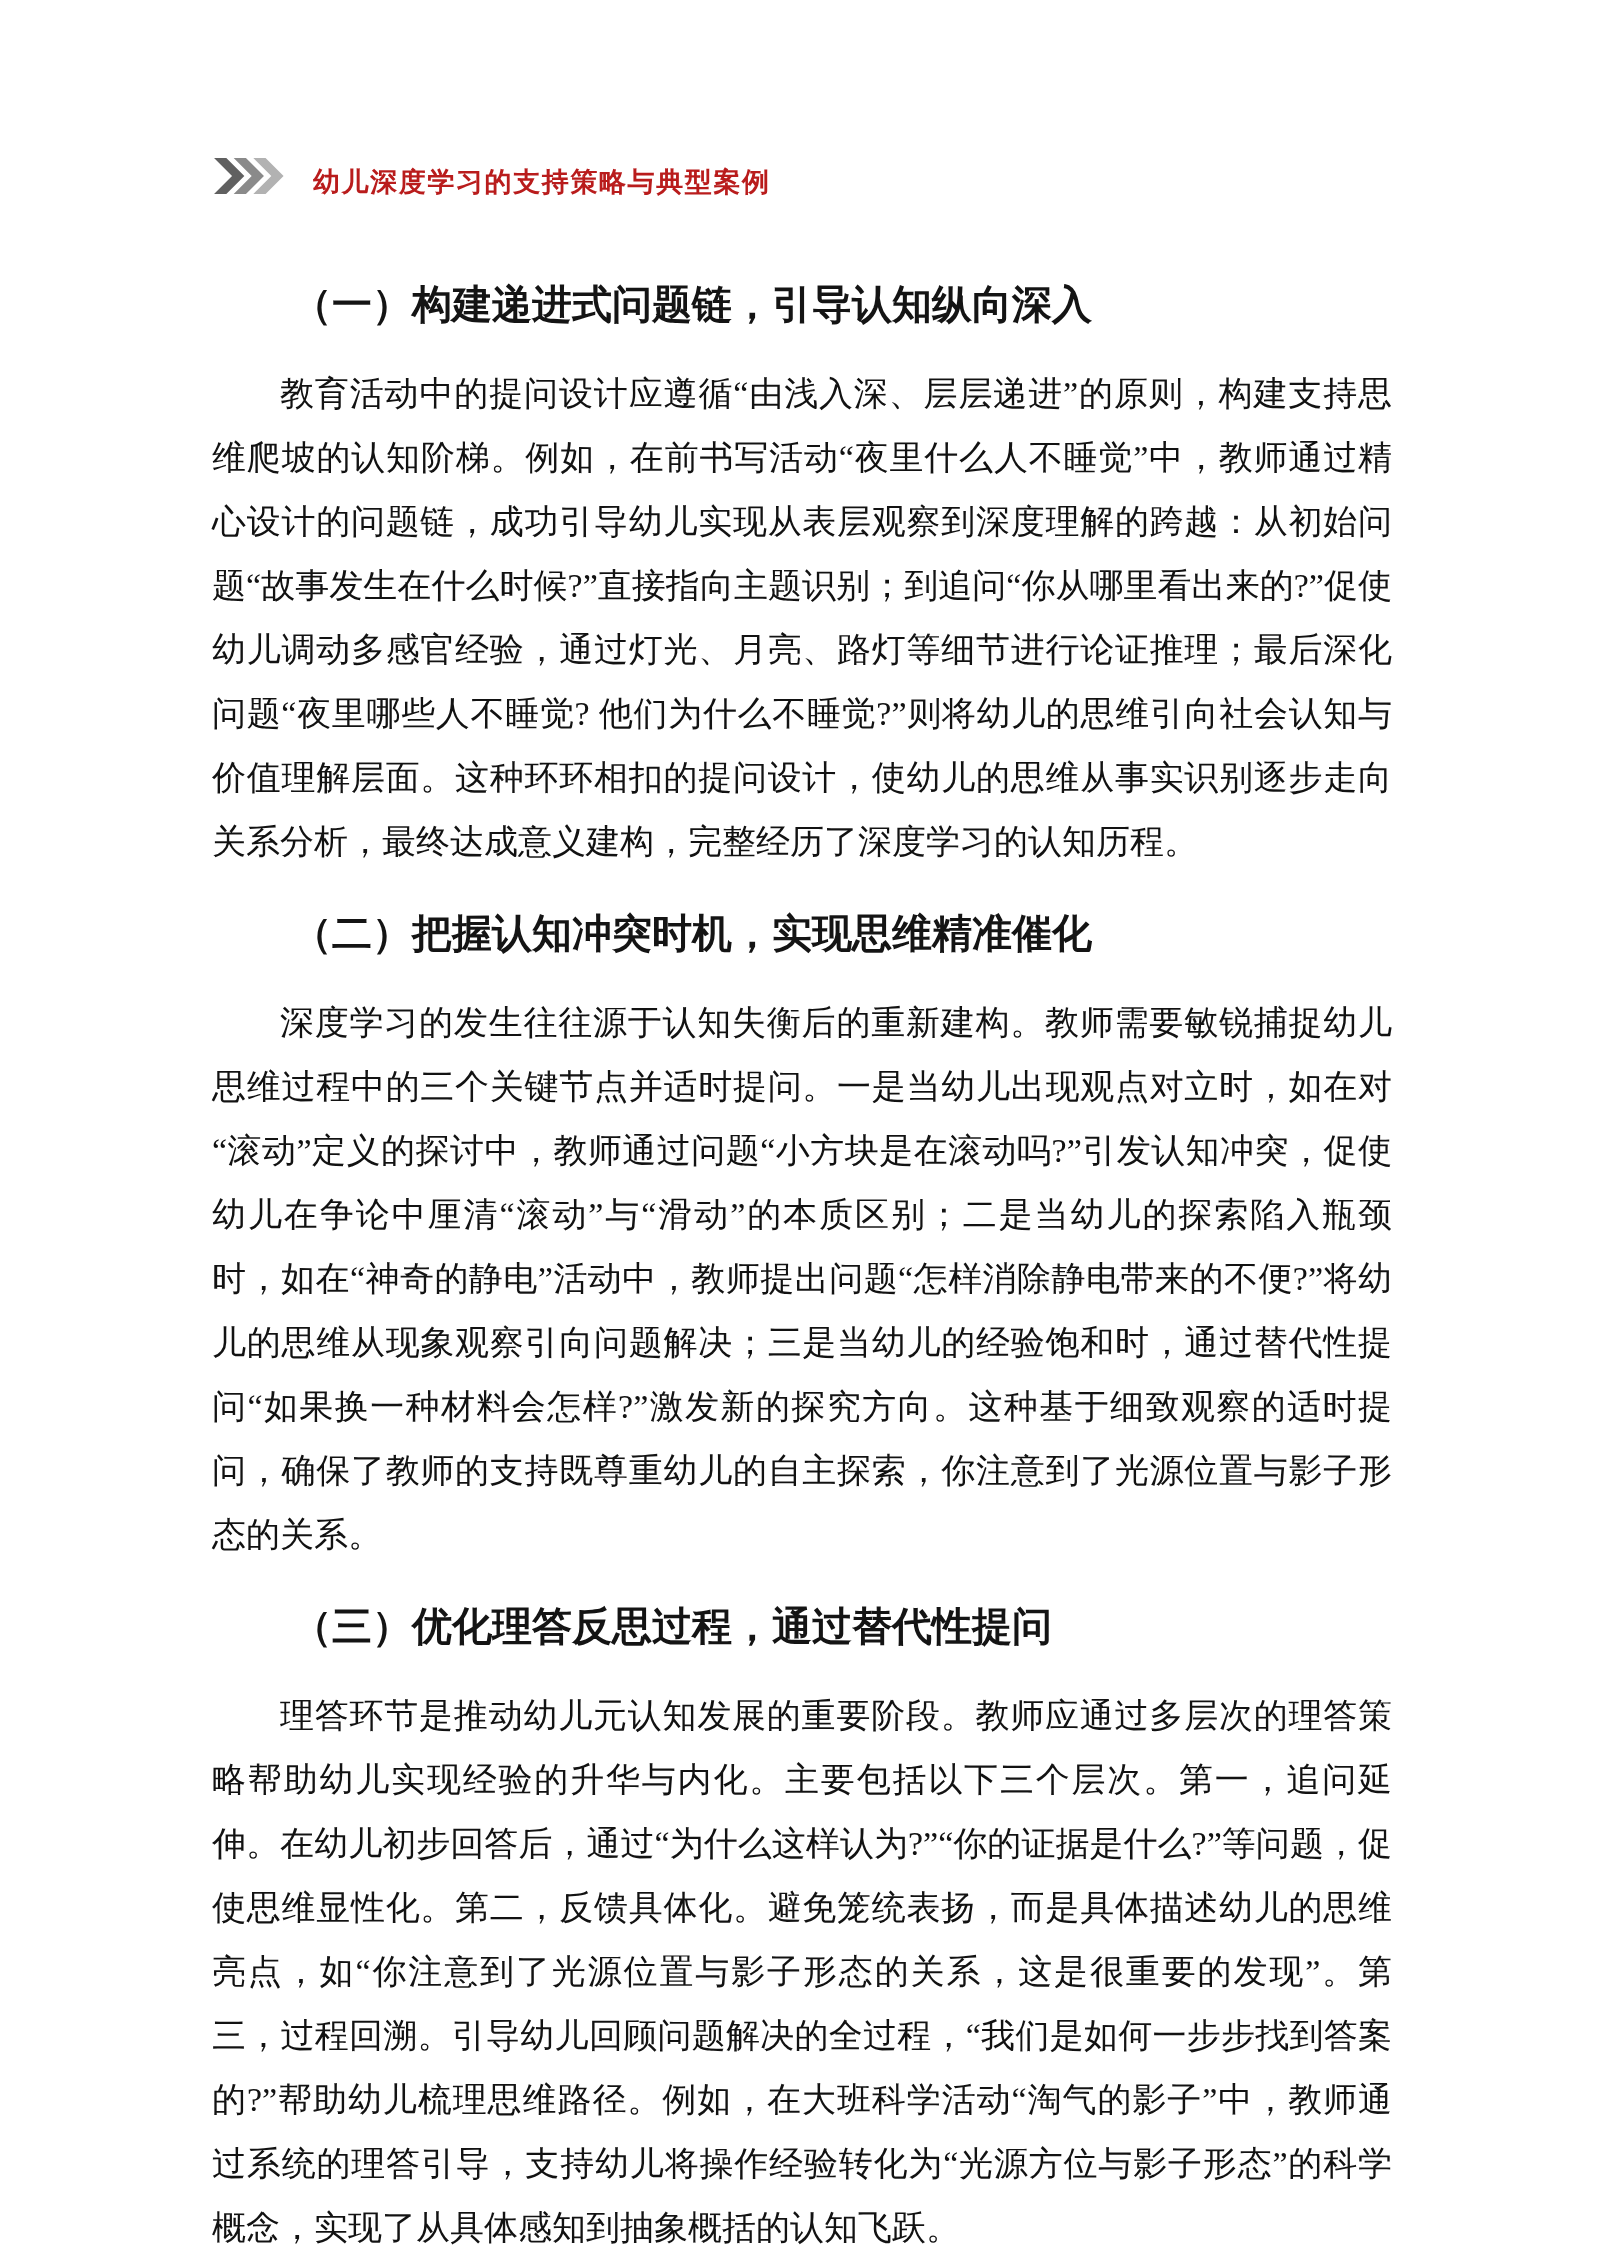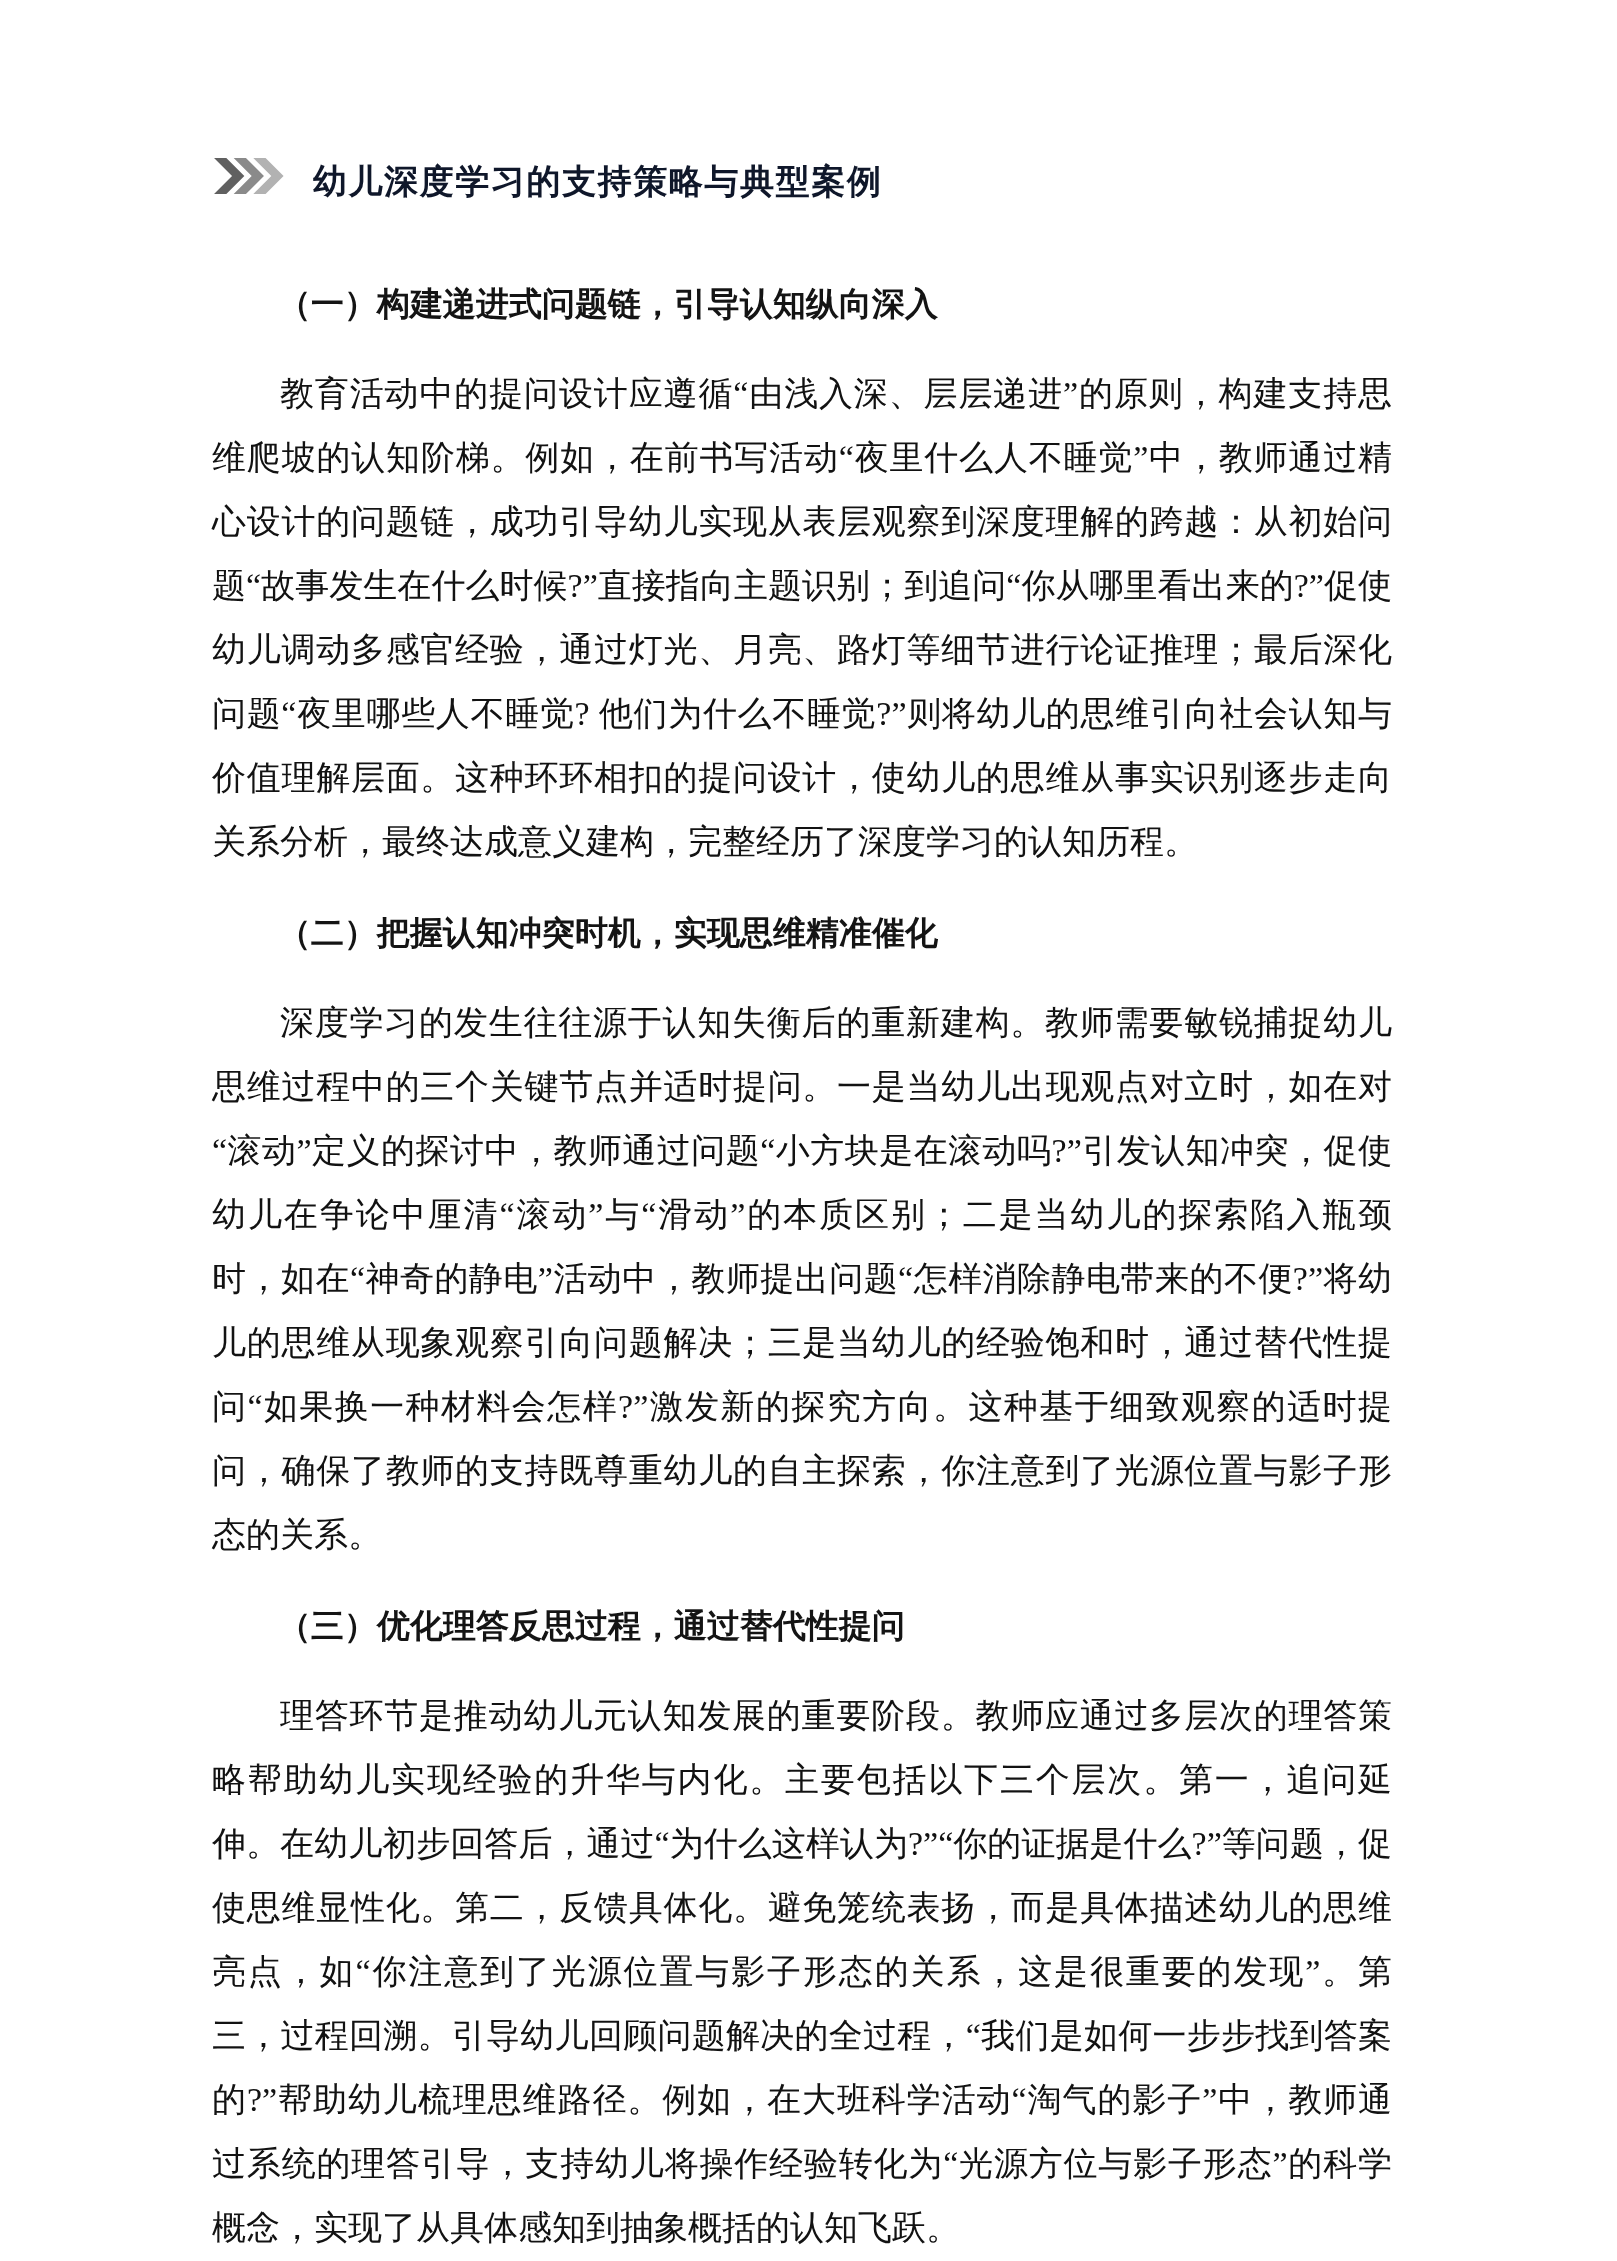--- a/index.html
+++ b/index.html
@@ -25,32 +25,32 @@
     height: 39px;
   }
   .chevron-icon {
     display: inline-flex;
     align-items: center;
     flex: 0 0 auto;
   }
   .head-title {
     font-family: "Liberation Sans", "DejaVu Sans", sans-serif;
     font-weight: bold;
-    font-size: 34px;
+    font-size: 27px;
     letter-spacing: 1.6px;
-    color: #0f172a;
+    color: #b91c1c;
     white-space: nowrap;
     margin-top: 12px;
   }
   
   main { display: block; }
   h2.section-heading {
     font-family: "Liberation Sans", "DejaVu Sans", sans-serif;
     font-weight: bold;
-    font-size: 33px;
+    font-size: 40px;
     line-height: 44px;
     color: #141414;
     margin: 37px 0 36px 0;
     text-indent: 2em;
     letter-spacing: 0;
   }
   main > h2.section-heading:first-child {
     margin-top: 87px;
   }
   

